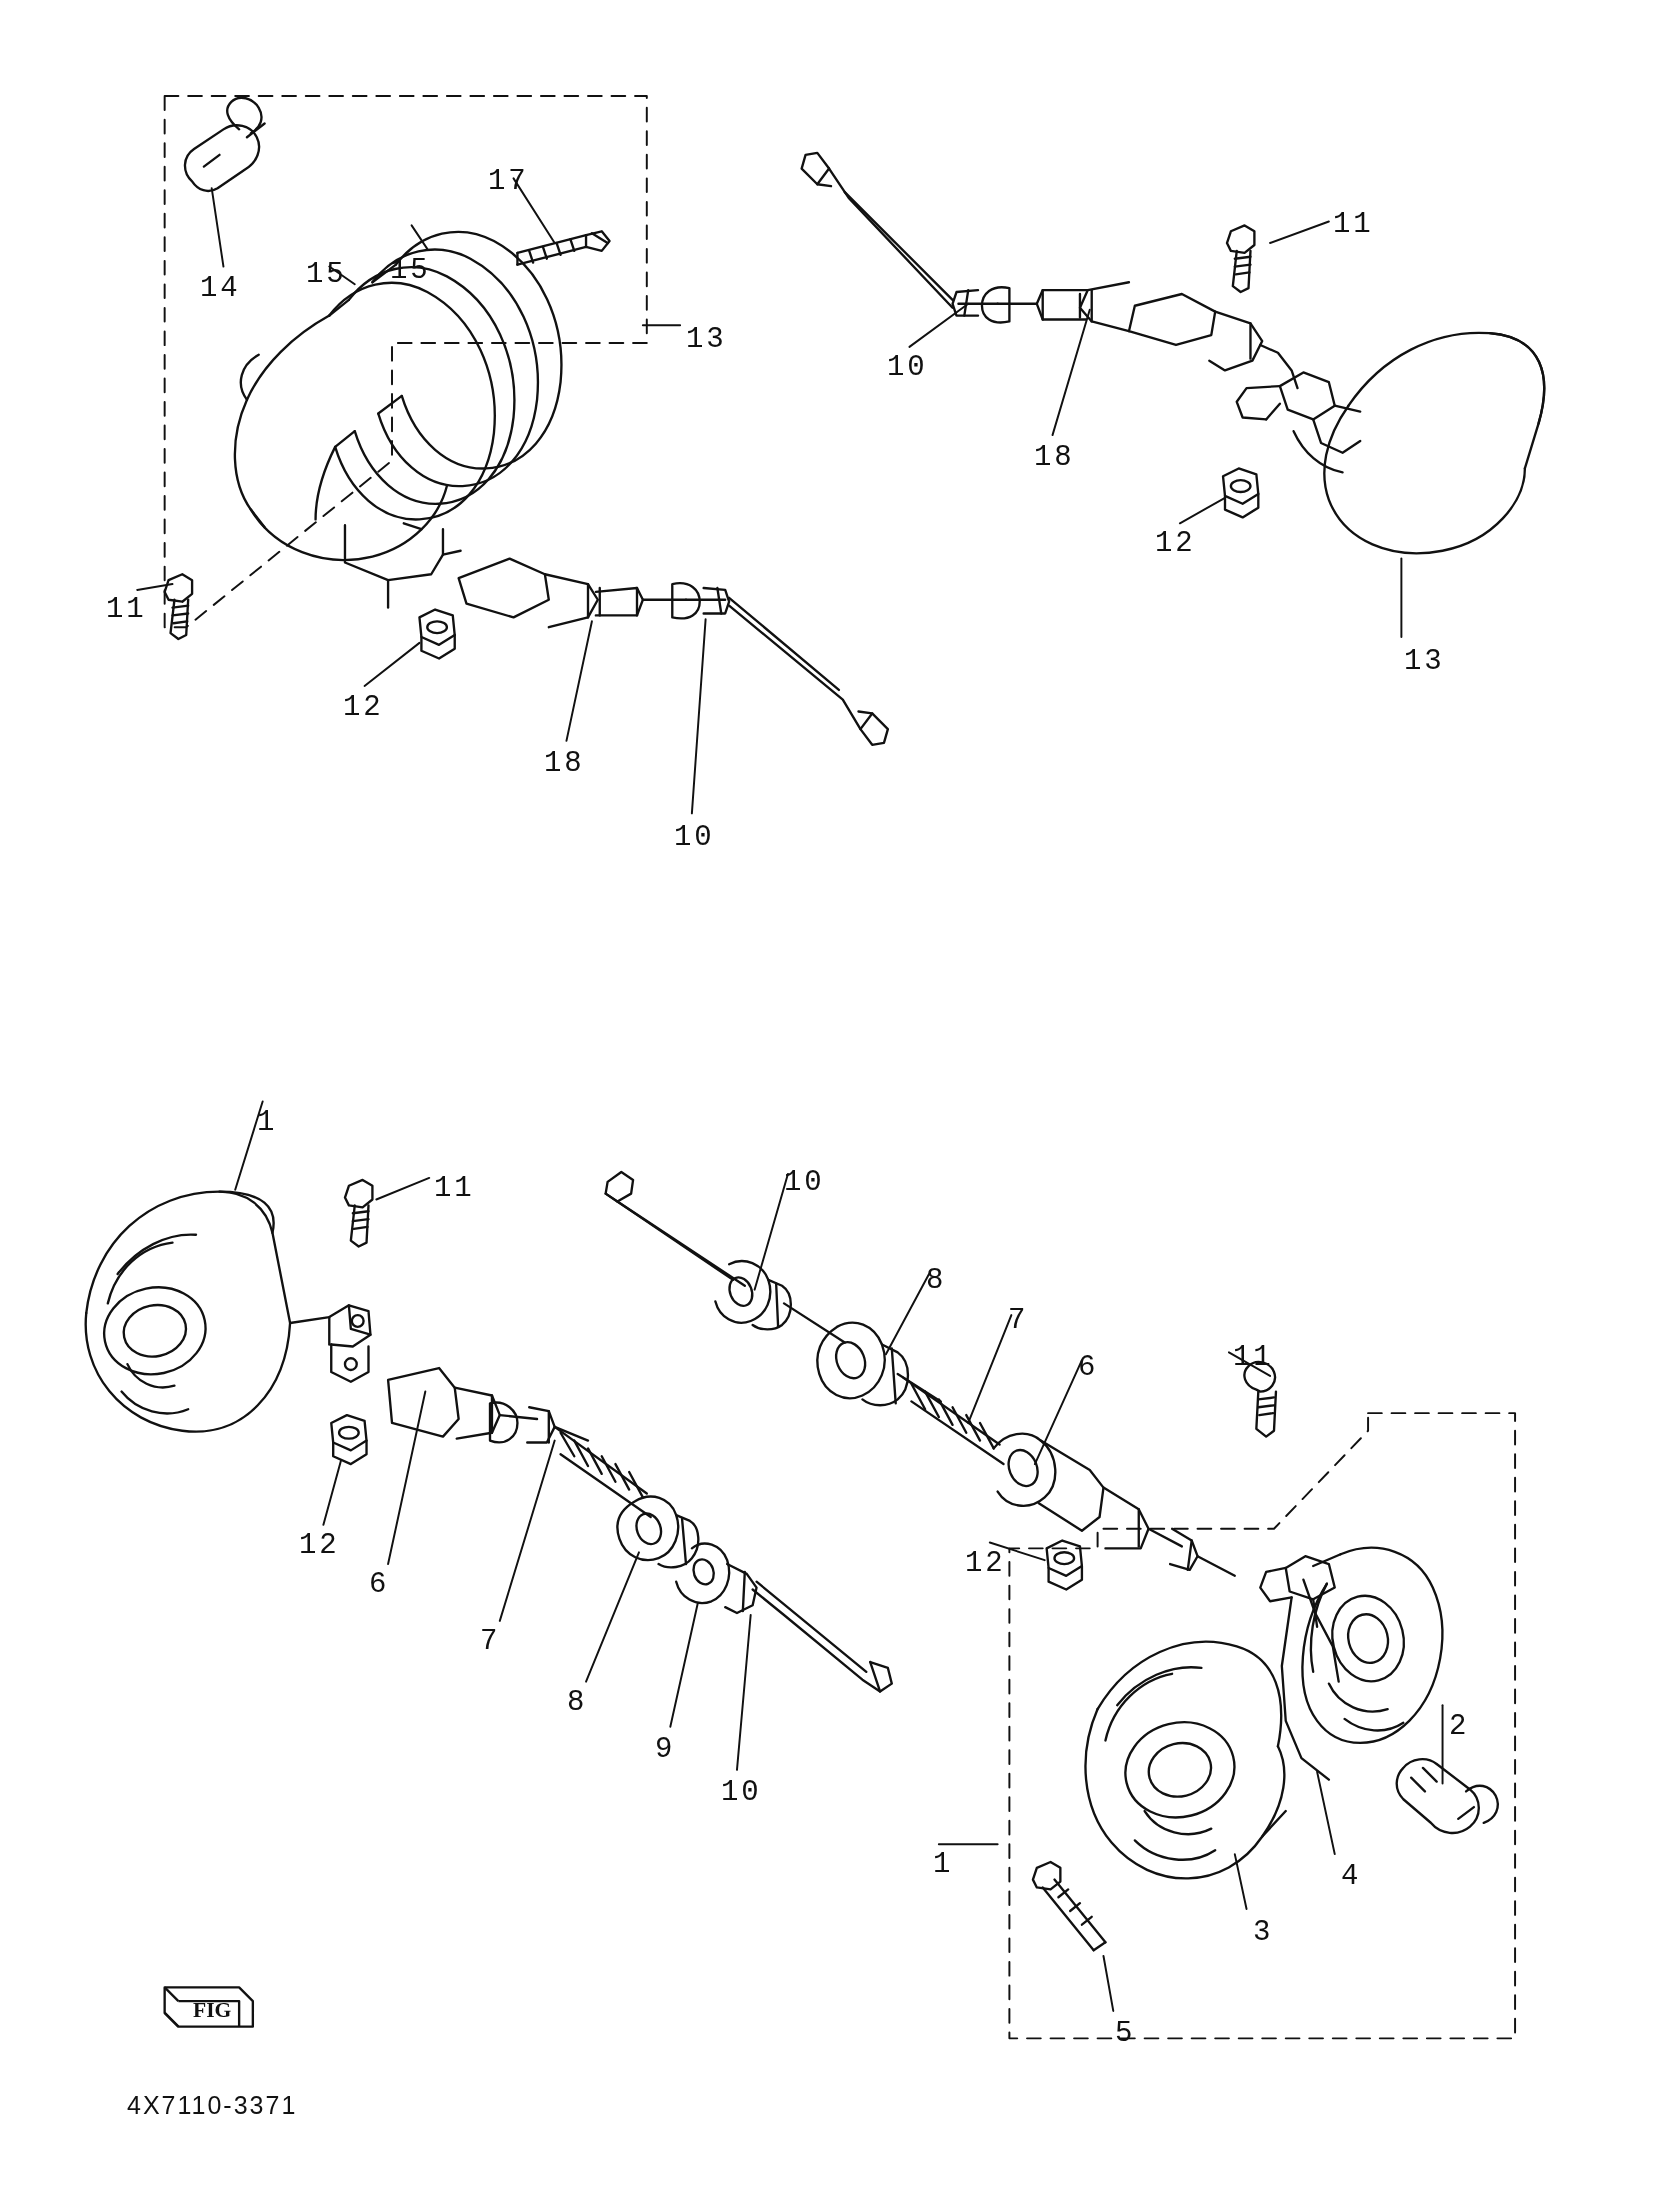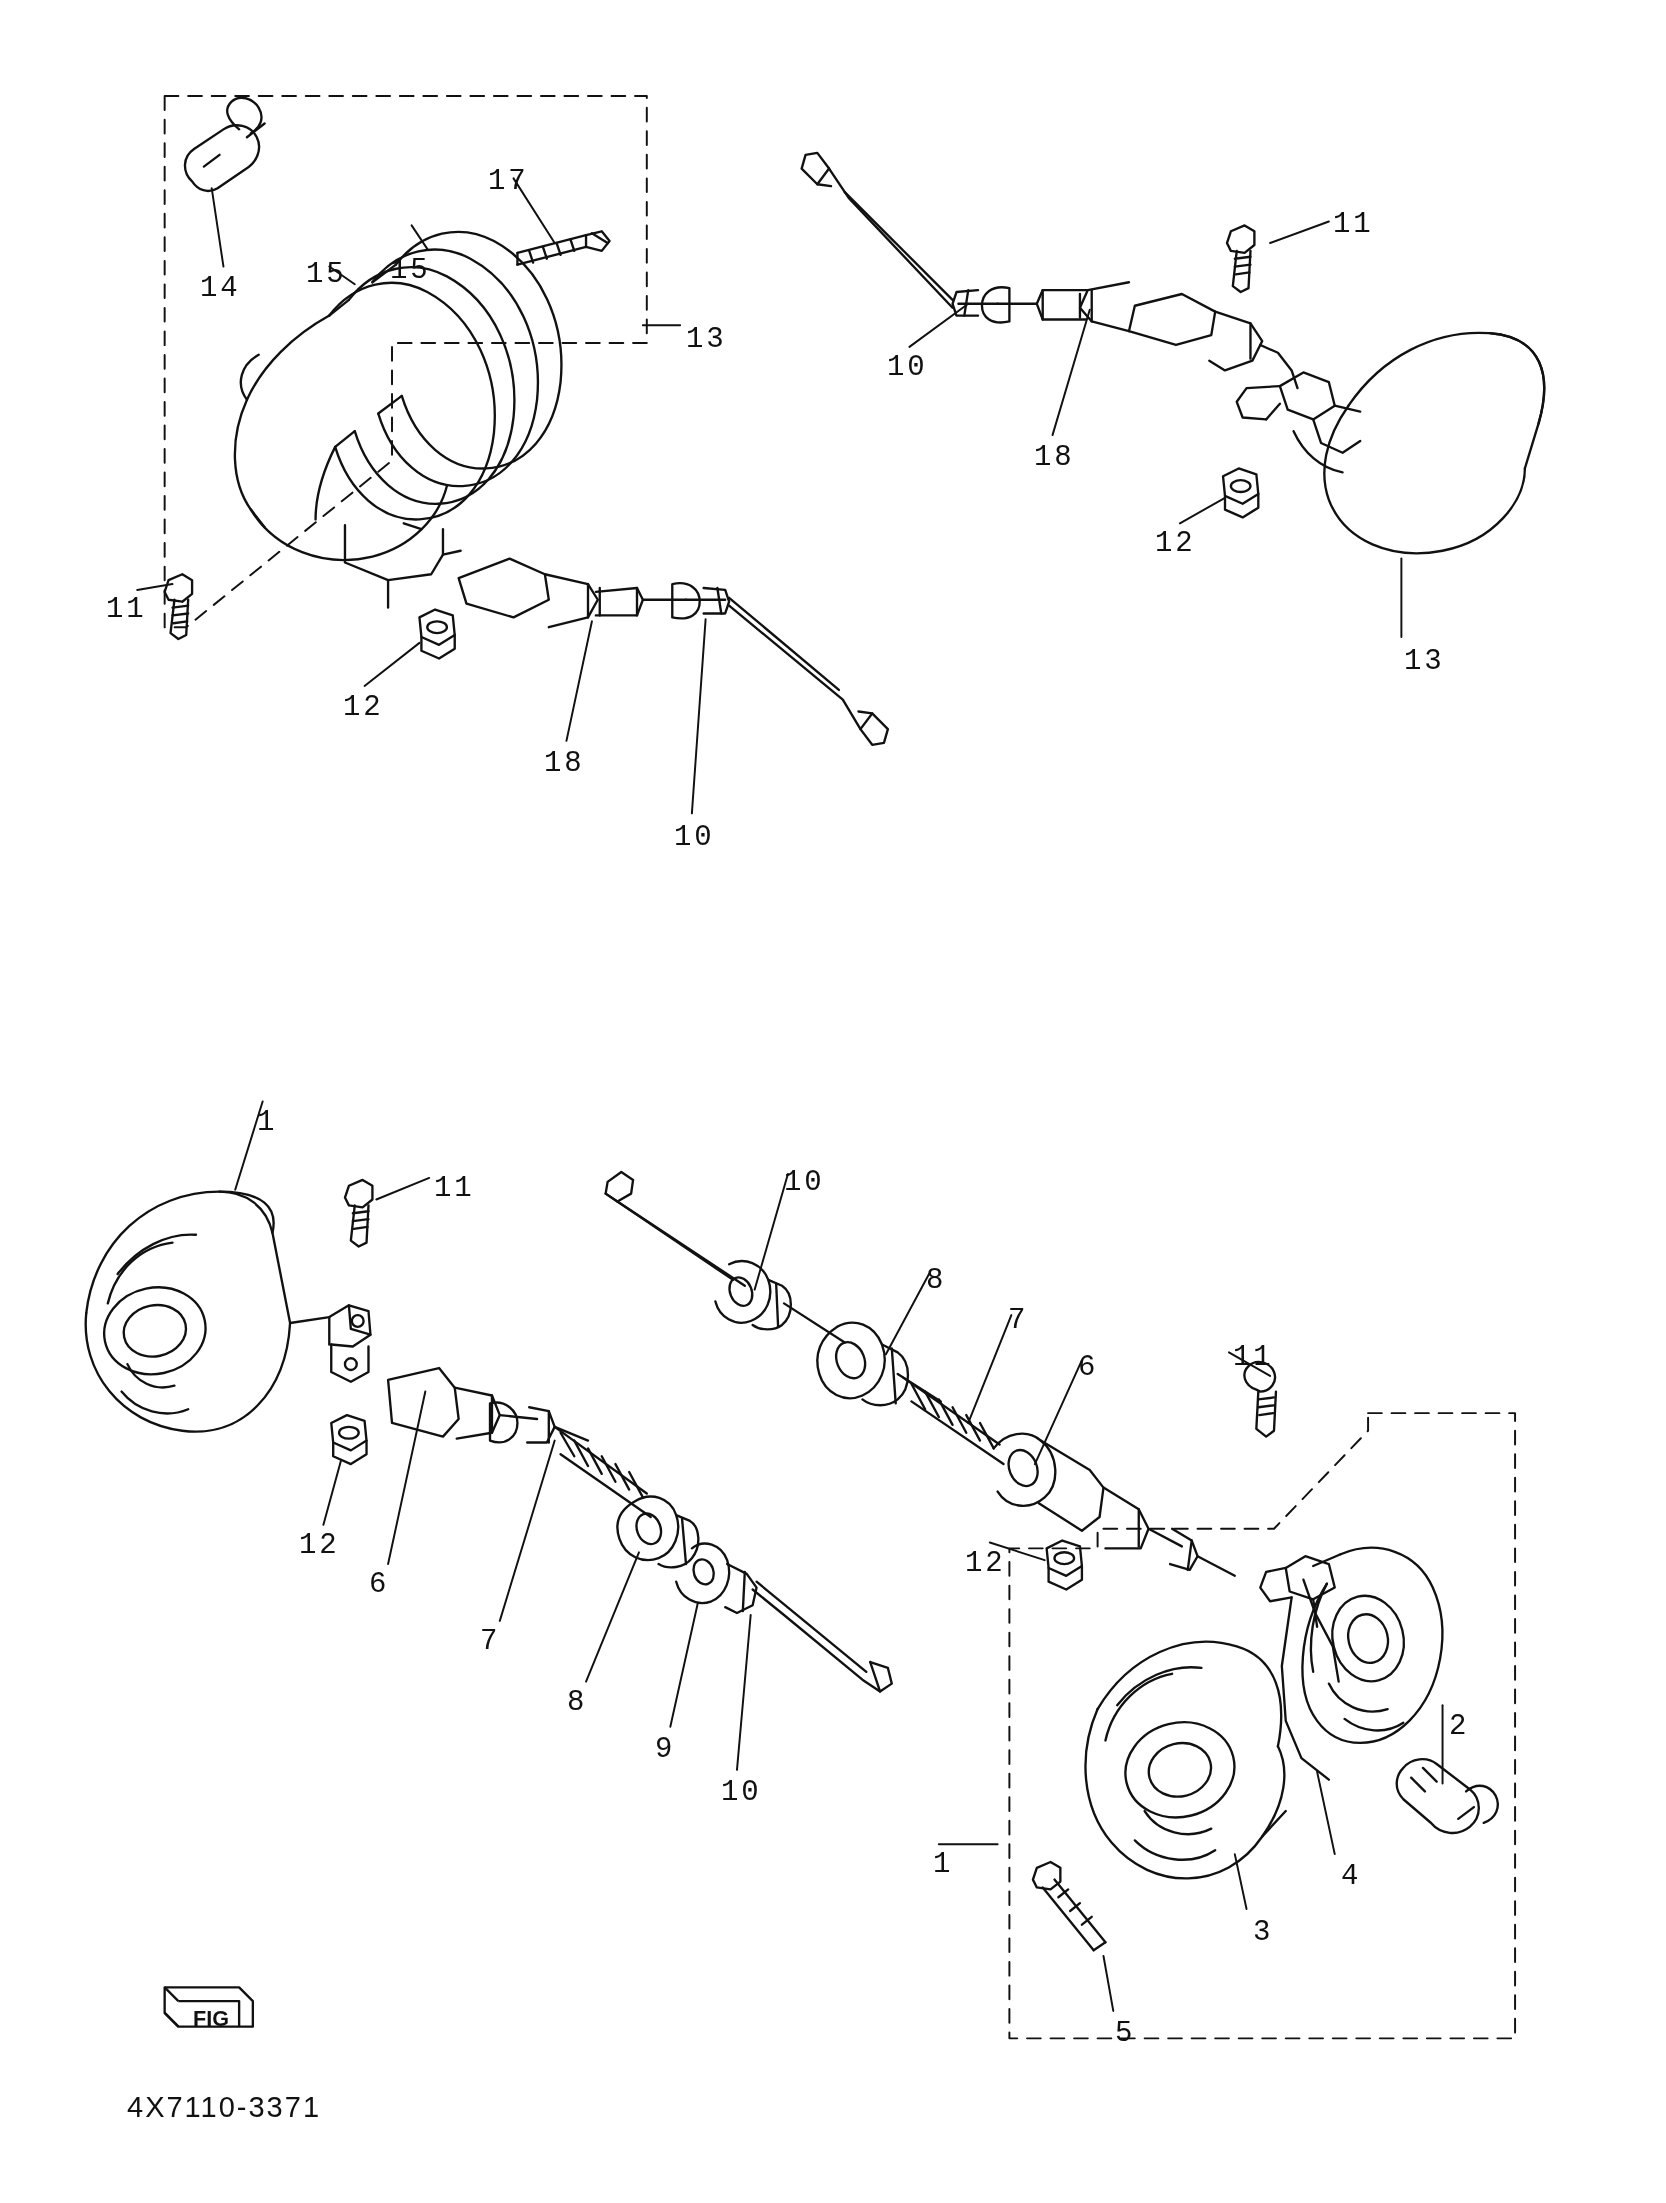--- a/index.html
+++ b/index.html
@@ -32,32 +32,31 @@
     font-family: Liberation Mono, monospace;
     font-size: 29px;
     letter-spacing: 2.9px;
     color: #111111;
     white-space: nowrap;
     user-select: none;
   }
   .partnumber {
     position: absolute;
     font-family: "Liberation Sans", sans-serif;
-    font-size: 29px;
+    font-size: 25px;
     letter-spacing: 2px;
     color: #111111;
     white-space: nowrap;
   }
   .fig-label {
     position: absolute;
-    font-family: Liberation Sans, sans-serif;
+    font-family: Liberation Serif, serif;
     font-size: 21.6px;
     font-weight: bold;
     color: #111111;
-    margin-top: 8px;
   }
 </style>
 </head>
 <body>
 
 <div id="sheet">
 
   <svg class="diagram" viewBox="0 0 1700 2248">
     <g fill="none" stroke="#111111" stroke-width="2.4" stroke-linecap="round" stroke-linejoin="round">
 

